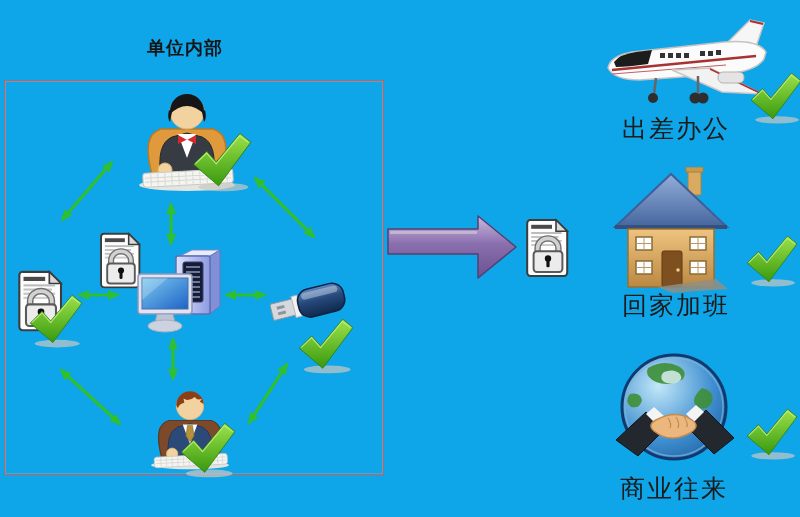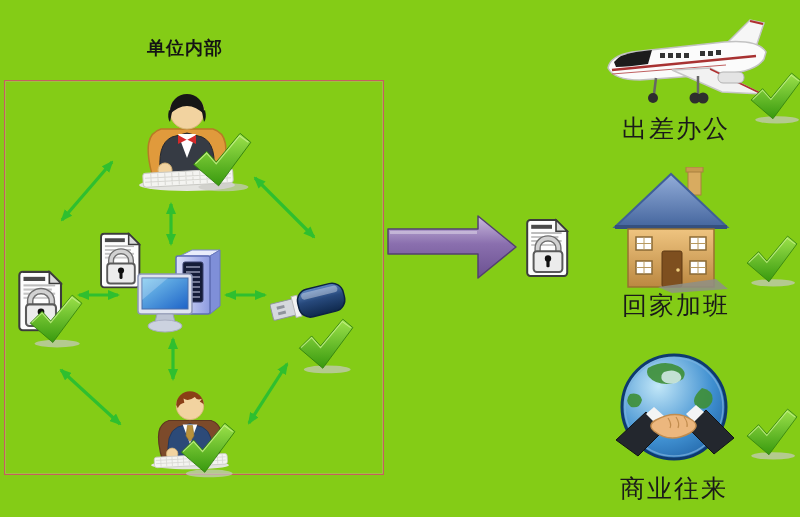--- a/index.html
+++ b/index.html
@@ -1,16 +1,16 @@
 <!DOCTYPE html>
 <html><head>
 <meta charset="utf-8">
 <style>
   html,body{margin:0;padding:0;background:#fff;}
-  .canvas{position:relative;width:800px;height:517px;background:#84cc16;overflow:hidden;
+  .canvas{position:relative;width:800px;height:517px;background:#0ea5e9;overflow:hidden;
           font-family:Liberation Sans, sans-serif;}
   .abs{position:absolute;}
   .zone-title{font-size:18px;font-weight:bold;color:#141414;letter-spacing:1px;}
   .zone-box{border:1px solid #c4605e;box-shadow:inset 0 0 0 1px rgba(222,160,158,.35);}
   .scenario-label{font-size:25px;font-weight:500;color:#1a1a1a;letter-spacing:2px;}
   svg{display:block;}
   .overlay{pointer-events:none;}
 </style>
 </head>
 <body>

